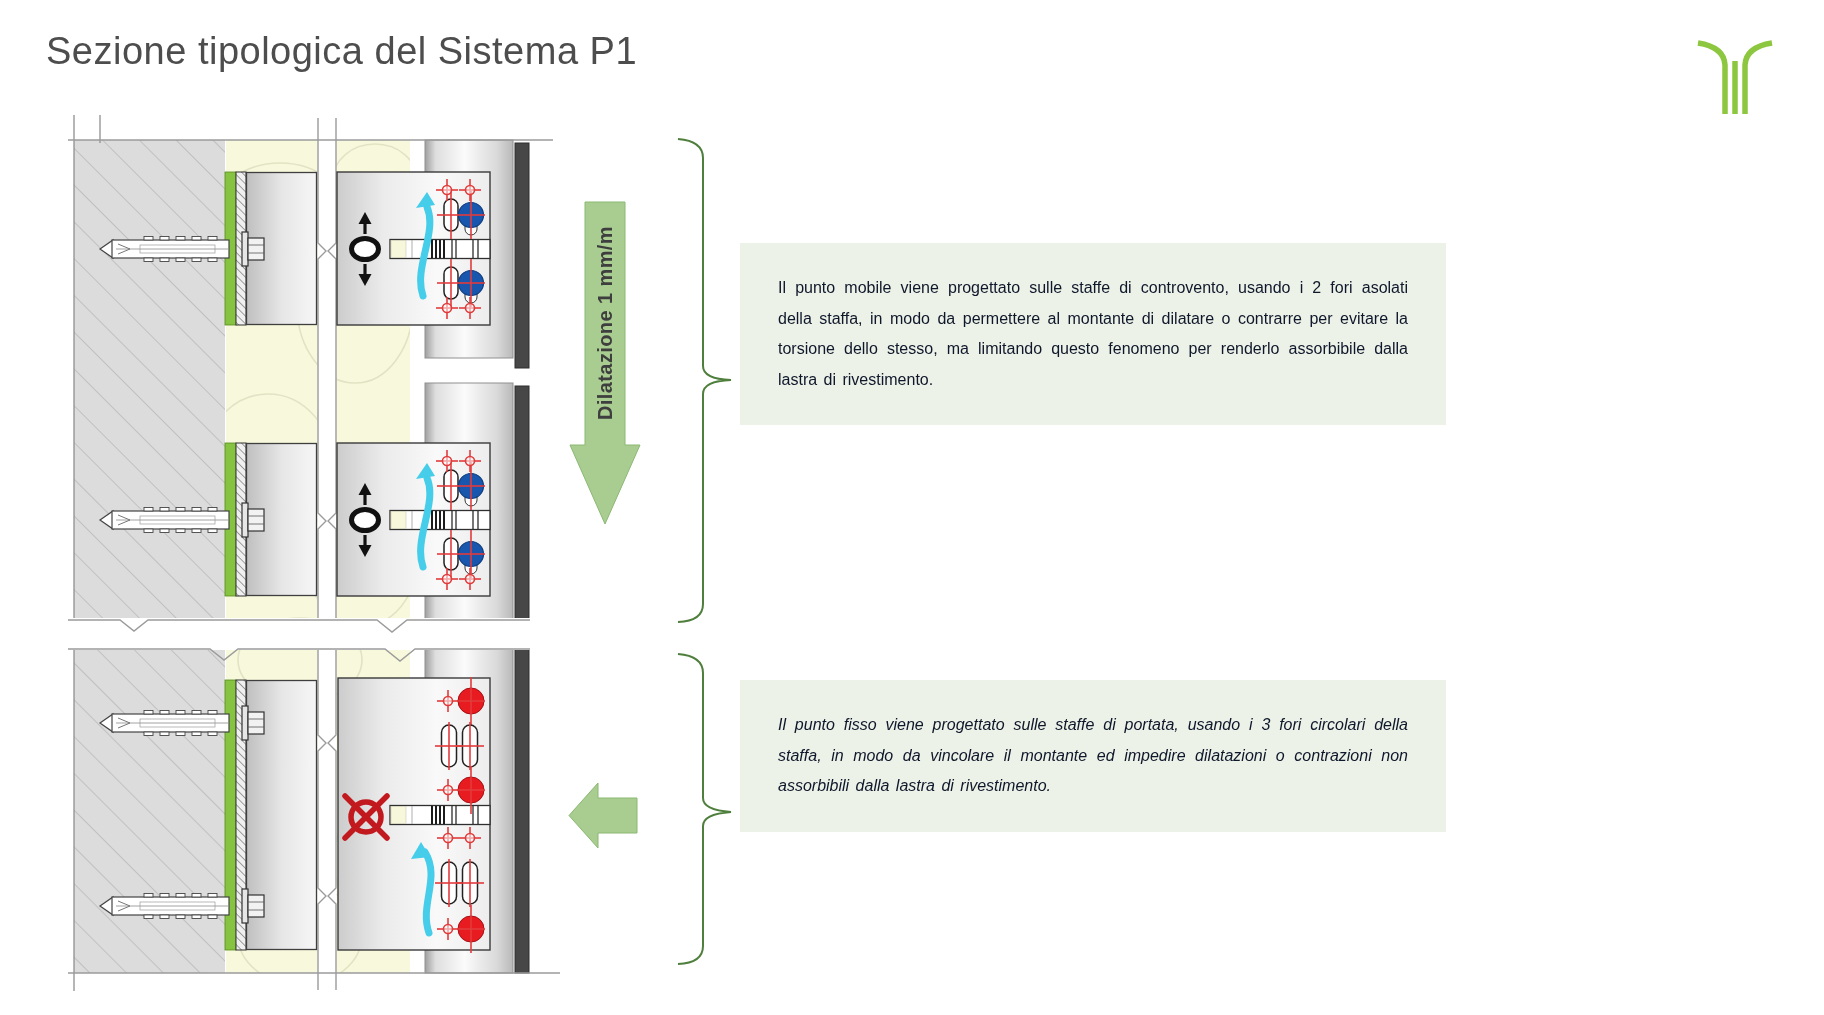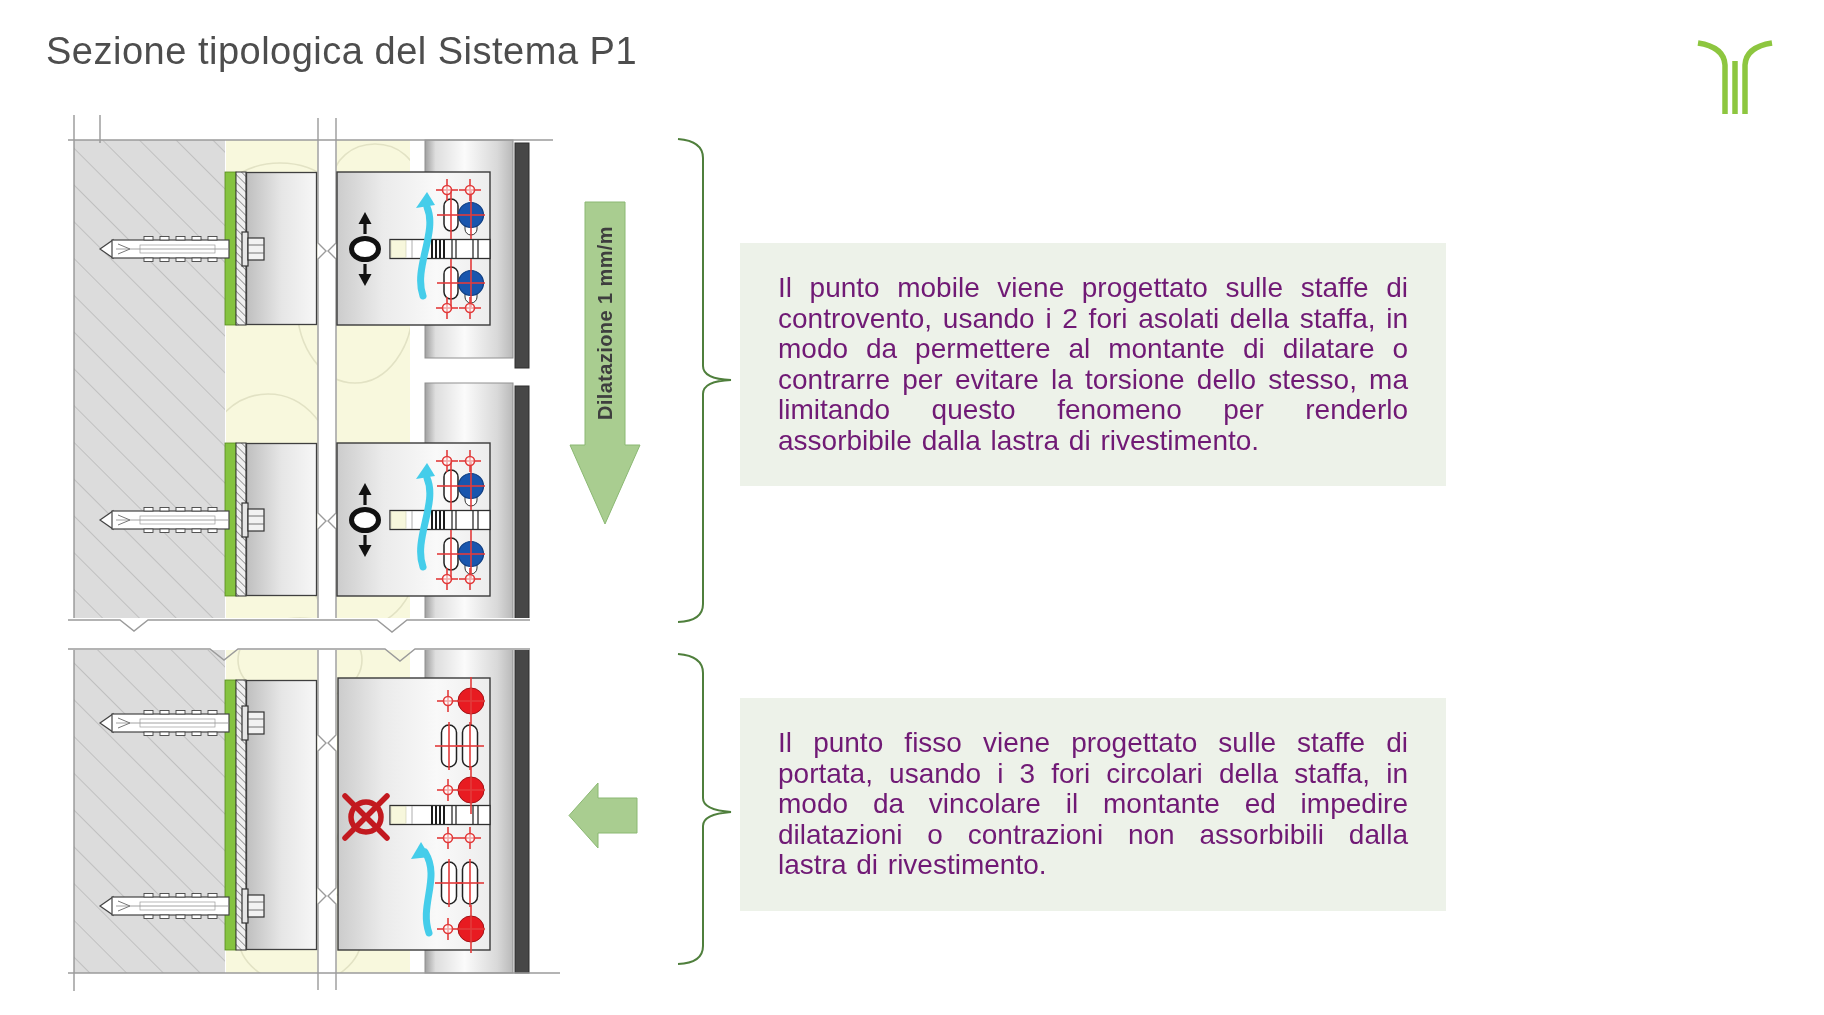--- a/index.html
+++ b/index.html
@@ -5,25 +5,25 @@
   html,body{margin:0;padding:0;background:#ffffff;width:1824px;height:1015px;overflow:hidden;
             font-family:"Liberation Sans", sans-serif;}
   .stage{position:relative;width:1824px;height:1015px;background:#ffffff;}
   .slide-title{position:absolute;left:46px;top:30px;font-size:38px;font-weight:400;
                color:#4d4d4d;letter-spacing:0.5px;}
   .logo{position:absolute;left:1694px;top:38px;width:82px;height:80px;}
   .drawing-svg{position:absolute;left:0;top:0;width:1824px;height:1015px;}
   .dilatation-label{position:absolute;left:485px;top:308px;width:240px;height:30px;
                     line-height:30px;text-align:center;transform:rotate(-90deg);
                     font-size:20px;font-weight:bold;color:#3e3e3e;letter-spacing:0.4px;}
-  .note{position:absolute;left:740px;width:630px;background:#edf2e9;color:#701a75;
-        font-size:28px;line-height:30.5px;text-align:justify;padding:30px 38px;
+  .note{position:absolute;left:740px;width:630px;background:#edf2e9;color:#0f172a;
+        font-size:16px;line-height:30.5px;text-align:justify;padding:30px 38px;
         word-spacing:2px;}
   .note-mobile{top:243px;}
-  .note-fixed{top:698px;}
+  .note-fixed{top:680px;font-style:italic;}
 </style>
 </head>
 <body>
 
 <div class="stage">
 
   <svg class="drawing-svg" viewBox="0 0 1824 1015">
     <defs>
       <pattern id="wallHatch" patternUnits="userSpaceOnUse" width="26" height="26" patternTransform="rotate(45)">
         <rect width="26" height="26" fill="#dcdcdc"></rect>

